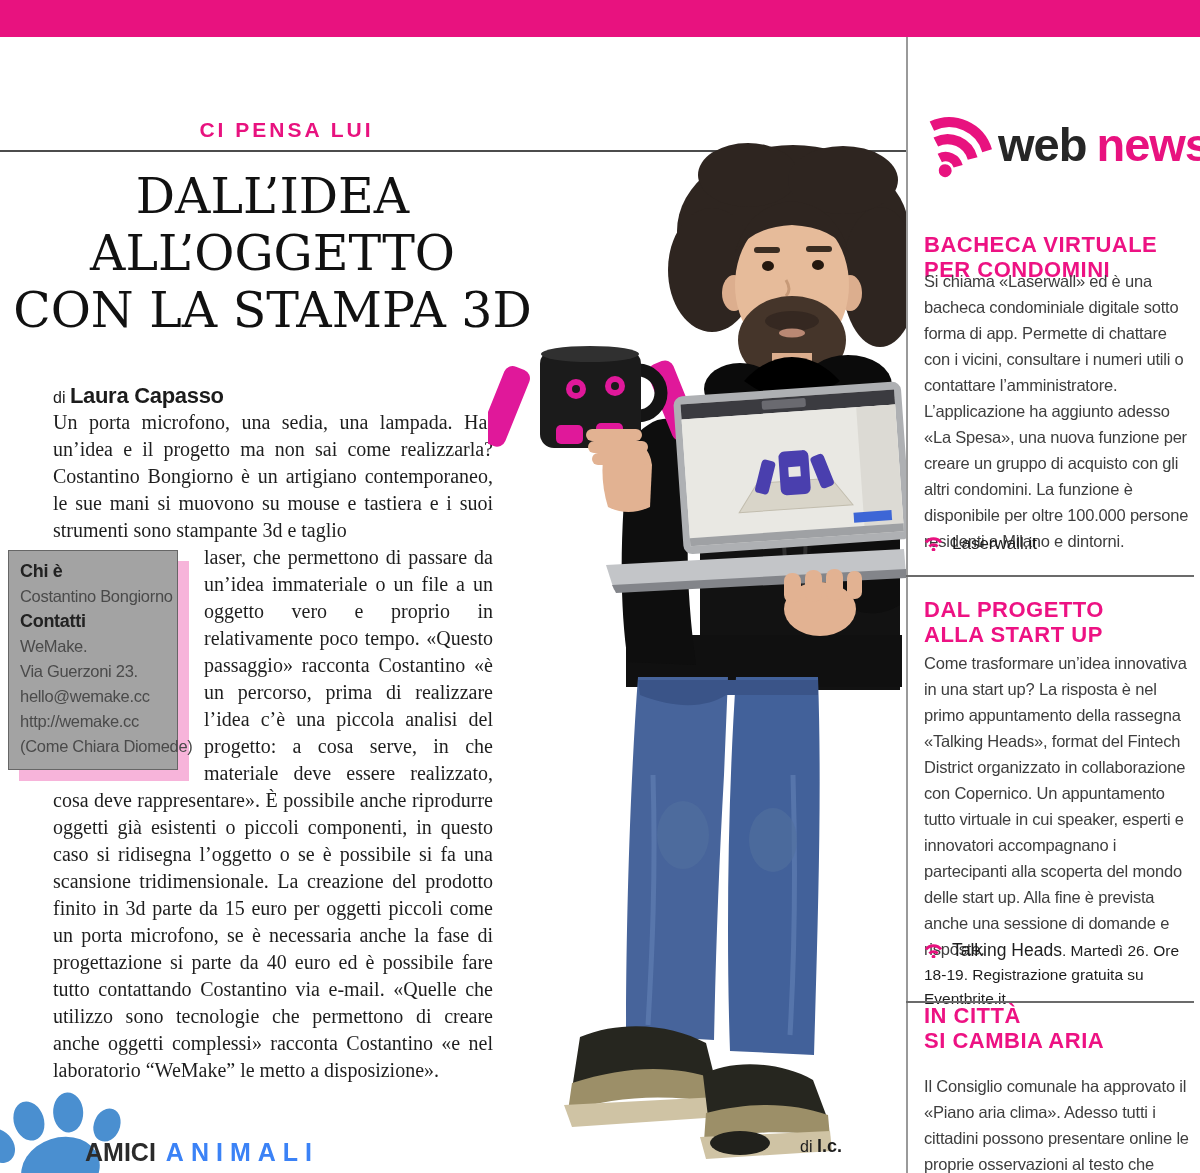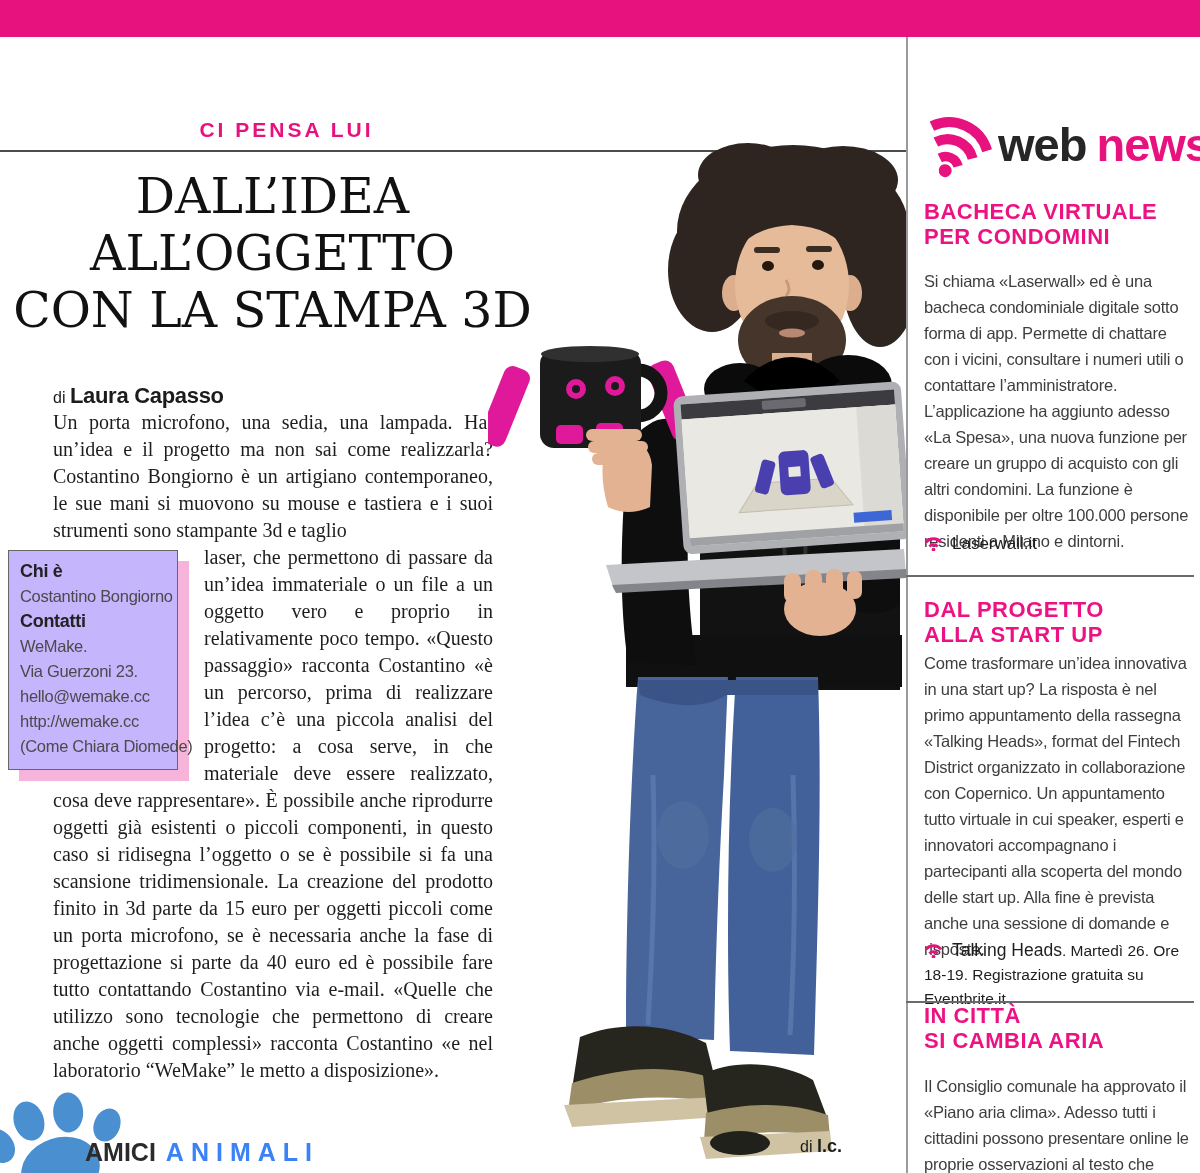--- a/index.html
+++ b/index.html
@@ -20,21 +20,21 @@
   .byline{position:absolute;left:53px;top:383px;color:#1c1c1c;}
   .byline .di{font-size:16px;font-weight:normal;}
   .byline .author{font-size:22px;font-weight:bold;letter-spacing:-0.3px;}
   
   .bodytext{position:absolute;left:53px;top:409px;width:440px;
             font-family:"Liberation Serif",serif;font-size:20px;line-height:27px;
             color:#1e1e1e;text-align:justify;}
   .bodytext p{margin:0;}
   
   .chibox{float:left;width:146px;margin:6px 26px 10px -45px;padding:8px 11px 10px 11px;
-          background:#c4b5fd;border:1.5px solid #666;box-shadow:11px 11px 0 #f7b4da;
+          background:#a3a3a3;border:1.5px solid #666;box-shadow:11px 11px 0 #f7b4da;
           font-family:"Liberation Sans",sans-serif;font-size:16.5px;line-height:25px;
           color:#4a4a4a;text-align:left;letter-spacing:-0.3px;}
   .chibox .bold{font-weight:bold;color:#222;font-size:18px;}
   .chibox div{white-space:nowrap;}
   
   .photo{position:absolute;left:488px;top:135px;width:418px;height:1038px;}
   .credit{position:absolute;left:800px;top:1136px;font-size:16px;color:#1c1c1c;}
   .credit b{font-size:18px;}
   
   .vdivider{position:absolute;left:906px;top:37px;width:2px;height:1136px;background:#9a9a9a;}
@@ -48,21 +48,21 @@
   .rc-head{position:absolute;left:0;color:#ed1283;font-weight:bold;font-size:22px;
            line-height:25px;letter-spacing:0.5px;margin:0;}
   .rc-body{position:absolute;left:0;width:270px;font-size:16.5px;line-height:26px;
            color:#3e3e3e;letter-spacing:-0.2px;margin:0;}
   .rc-bullet{position:absolute;left:0;width:272px;font-size:17px;line-height:24px;color:#1d1d1d;}
   .rc-bullet .wifi-small{vertical-align:-2px;margin-right:9px;}
   .rc-bullet .bb{font-weight:normal;font-size:17.5px;}
   .rc-bullet.small{font-size:15.5px;}
   .rc-hr{position:absolute;left:-18px;width:288px;height:2px;background:#6b6b6b;}
   .hr1{top:575px;} .hr2{top:1001px;}
-  .s1h{top:199px;} .s1b{top:268px;} .s1link{top:532px;}
+  .s1h{top:232px;} .s1b{top:268px;} .s1link{top:532px;}
   .s2h{top:597px;} .s2b{top:650px;} .s2link{top:938px;}
   .s3h{top:1003px;} .s3b{top:1073px;}
   
   .paw{position:absolute;left:-12px;top:1092px;}
   .amici{position:absolute;left:85px;top:1138px;font-size:25px;font-weight:bold;color:#2b2b2b;}
   .amici .blue{color:#3b82f6;letter-spacing:7px;margin-left:10px;}
 </style>
 </head>
 <body>
 

